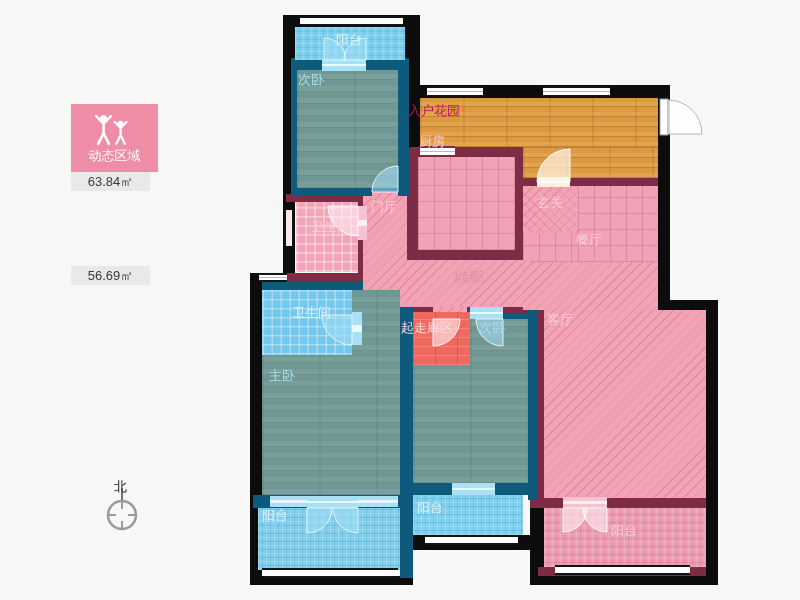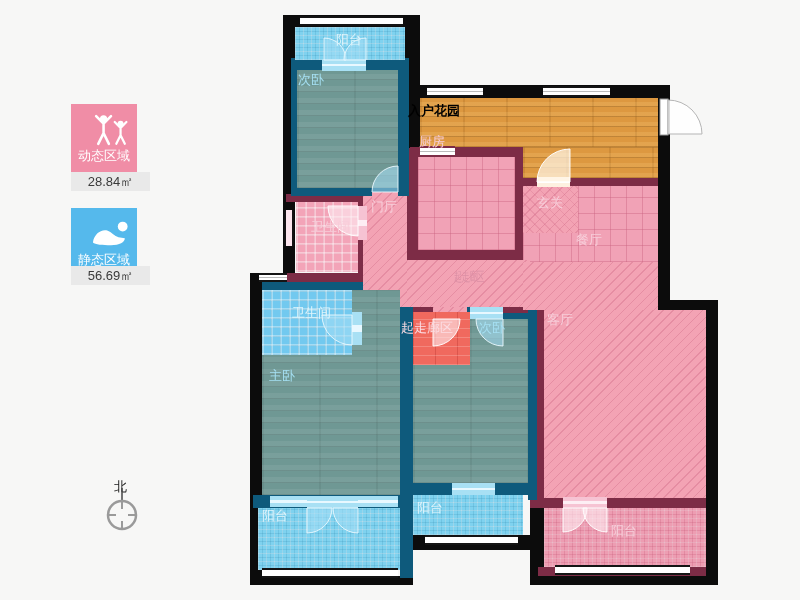--- a/index.html
+++ b/index.html
@@ -53,24 +53,24 @@
   
   .win{background:#ffffff;border-top:2px solid #141414;border-bottom:2px solid #141414;box-sizing:border-box;
        background-image:linear-gradient(0deg,transparent 45%,#bbb 45% 55%,transparent 55%);}
   .winv{background:#fce6ee;border-left:2px solid #141414;border-right:2px solid #141414;box-sizing:border-box;
        background-image:linear-gradient(90deg,transparent 45%,#d8aebe 45% 55%,transparent 55%);}
   .dband-b{background:#a8e0f4;background-image:linear-gradient(0deg,transparent 40%,#e8f8ff 40% 60%,transparent 60%);}
   .dband-p{background:#f6c3d3;background-image:linear-gradient(0deg,transparent 40%,#fdeef4 40% 60%,transparent 60%);}
   .dband-w{background:#fdf0e0;background-image:linear-gradient(0deg,transparent 40%,#ffffff 40% 60%,transparent 60%);}
   
   .rl{position:absolute;font-size:13px;line-height:14px;white-space:nowrap;font-weight:normal;font-style:normal;}
-  .c-lp{color:#f7cdd9;}  .c-lb{color:#a5e0f3;}  .c-wt{color:#000000;font-weight:bold;}
+  .c-lp{color:#f7cdd9;}  .c-lb{color:#a5e0f3;}  .c-wt{color:#be185d;font-weight:normal;}
   .c-vl{color:#dff5fc;}  .c-wp{color:#fbdde4;}  .c-dk{color:#db8fa5;}
   
-  .lg-box{position:absolute;width:66px;height:68px;display:flex;flex-direction:column;align-items:center;justify-content:flex-end;}
+  .lg-box{position:absolute;width:87px;height:68px;display:flex;flex-direction:column;align-items:center;justify-content:flex-end;}
   .lg-title{color:#fff;font-size:13px;margin-bottom:7px;}
   .lg-strip{position:absolute;width:79px;height:19px;background:#e9e9e9;color:#3a3a3a;font-size:13px;
             display:flex;align-items:center;justify-content:center;}
   .lg-icon{position:absolute;top:8px;left:0;width:79px;height:36px;display:flex;align-items:center;justify-content:center;}
   
   #compass-label{position:absolute;left:114px;top:478px;font-size:13px;color:#222;}
 </style>
 </head>
 <body>
 
@@ -81,32 +81,23 @@
       <svg width="46" height="34" viewBox="0 0 40 32" fill="none" stroke="#ffffff" stroke-width="2.4" stroke-linecap="round">
         <circle cx="13" cy="5.5" r="3.4" fill="#ffffff" stroke="none"></circle>
         <path d="M13,10 L6,3 M13,10 L20,3 M13,10 L13,19 M13,19 L8,29 M13,19 L18,29"></path>
         <circle cx="29" cy="10" r="2.8" fill="#ffffff" stroke="none"></circle>
         <path d="M29,14 L23.5,8.5 M29,14 L34.5,8.5 M29,14 L29,21 M29,21 L25,29 M29,21 L33,29" stroke-width="2.1"></path>
       </svg>
     </span>
     <span class="lg-title">动态区域</span>
   </div>
   <div class="lg-strip" style="left:71px;top:172px;">
-    <span>28.84㎡</span>
+    <span>63.84㎡</span>
   </div>
 
-  <div class="lg-box" style="left:71px;top:208px;background:#55b9ec;">
-    <span class="lg-icon">
-      <svg width="46" height="34" viewBox="0 0 40 32" fill="#ffffff">
-        <circle cx="31" cy="9" r="4.6"></circle>
-        <path d="M3,24 C4,16 11,11 17,13 C21,14.5 23,18 27,19 L33,20 C33,24 28,26.5 20,26.5 C12,26.5 5,26 3,24 Z"></path>
-      </svg>
-    </span>
-    <span class="lg-title">静态区域</span>
-  </div>
   <div class="lg-strip" style="left:71px;top:266px;">
     <span>56.69㎡</span>
   </div>
 
   <span id="compass-label">北</span>
   <svg class="abs" style="left:102px;top:488px;" width="44" height="48" viewBox="0 0 44 48">
     <line x1="20" y1="0" x2="20" y2="14" stroke="#444" stroke-width="1.5"></line>
     <circle cx="20" cy="27" r="14" fill="none" stroke="#9a9a9a" stroke-width="2.5"></circle>
     <line x1="20" y1="13" x2="20" y2="21" stroke="#9a9a9a" stroke-width="2"></line>
     <line x1="20" y1="33" x2="20" y2="41" stroke="#9a9a9a" stroke-width="2"></line>

